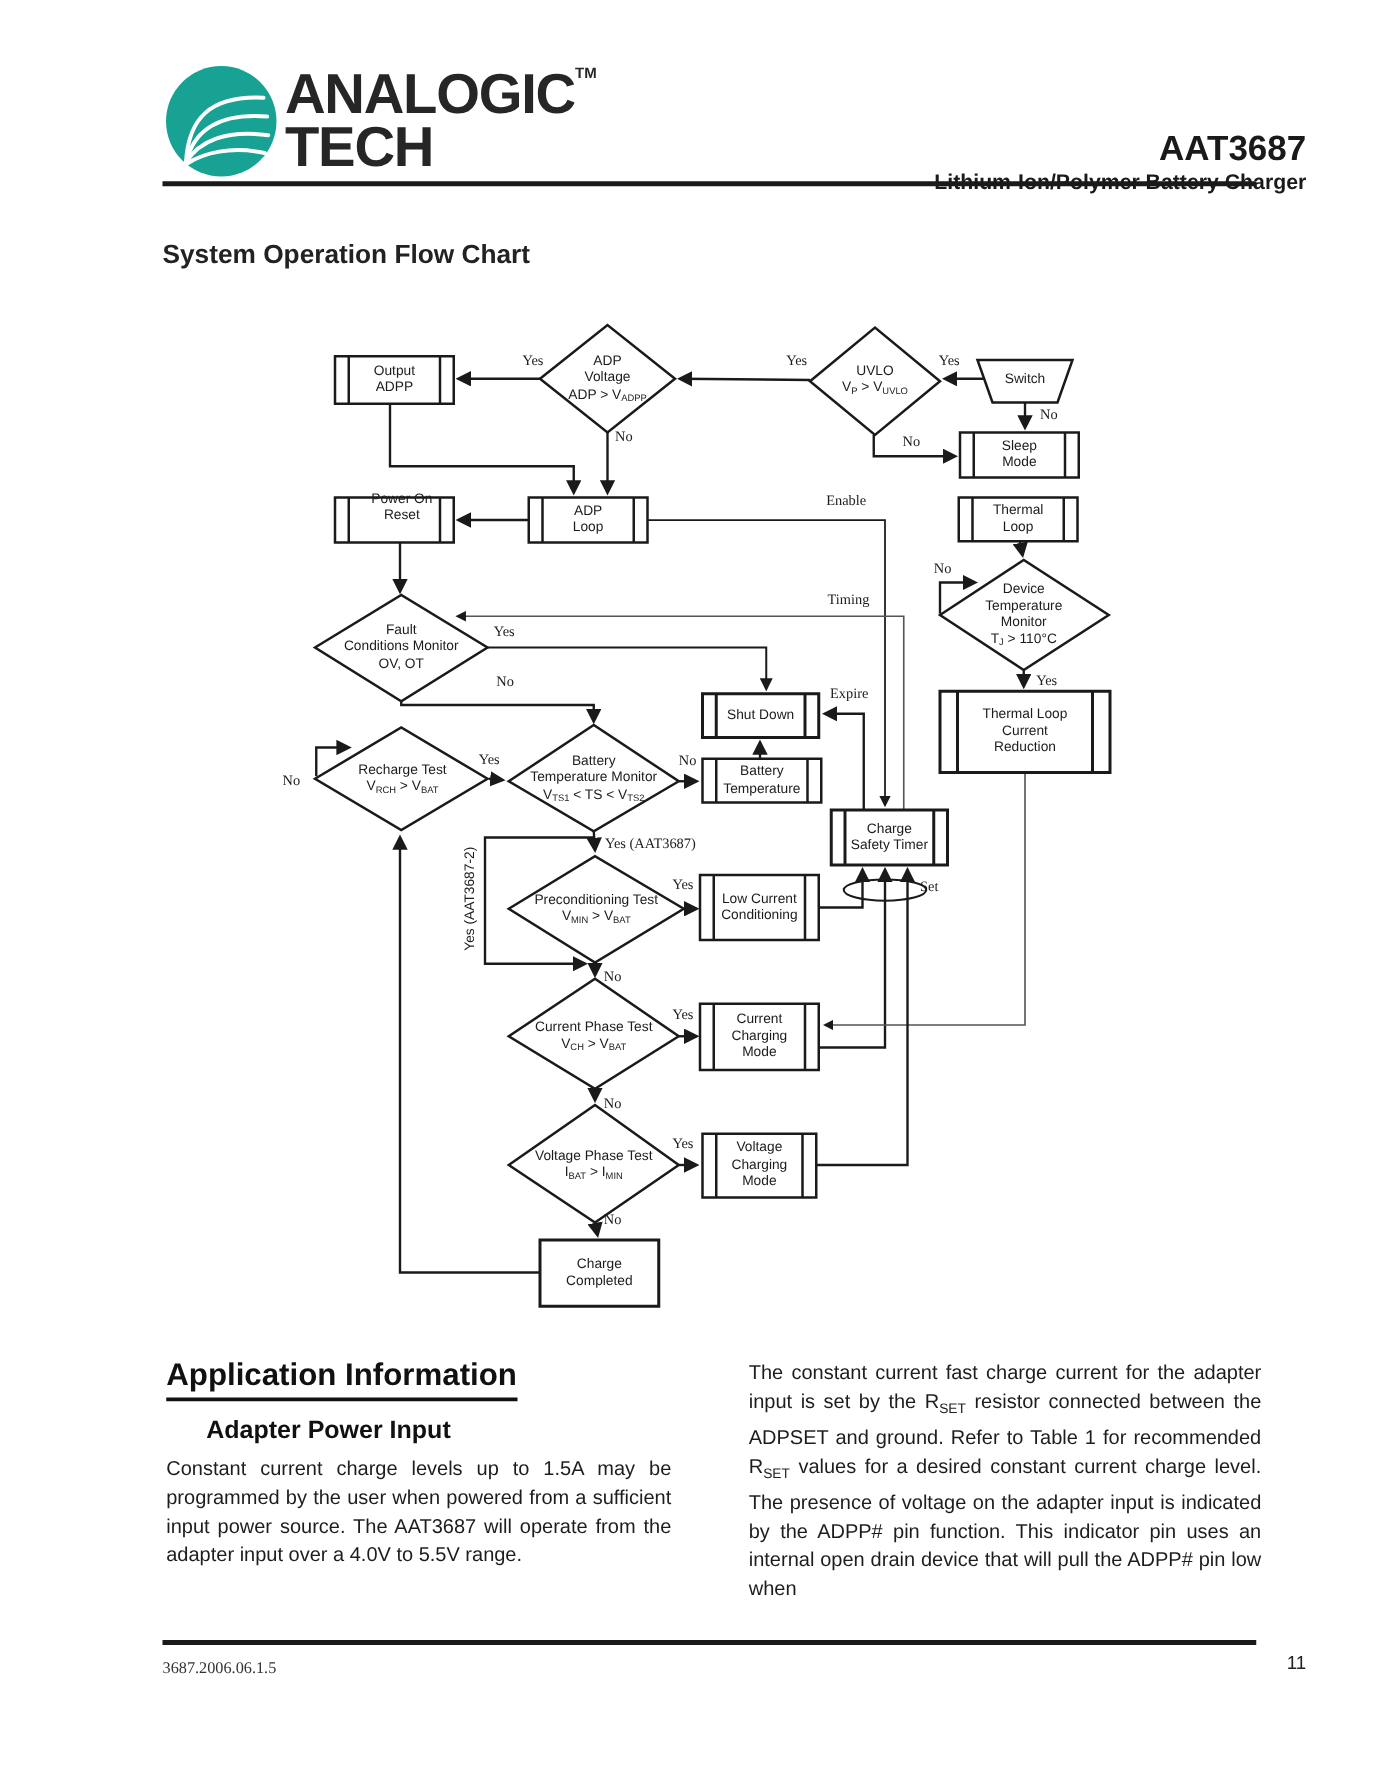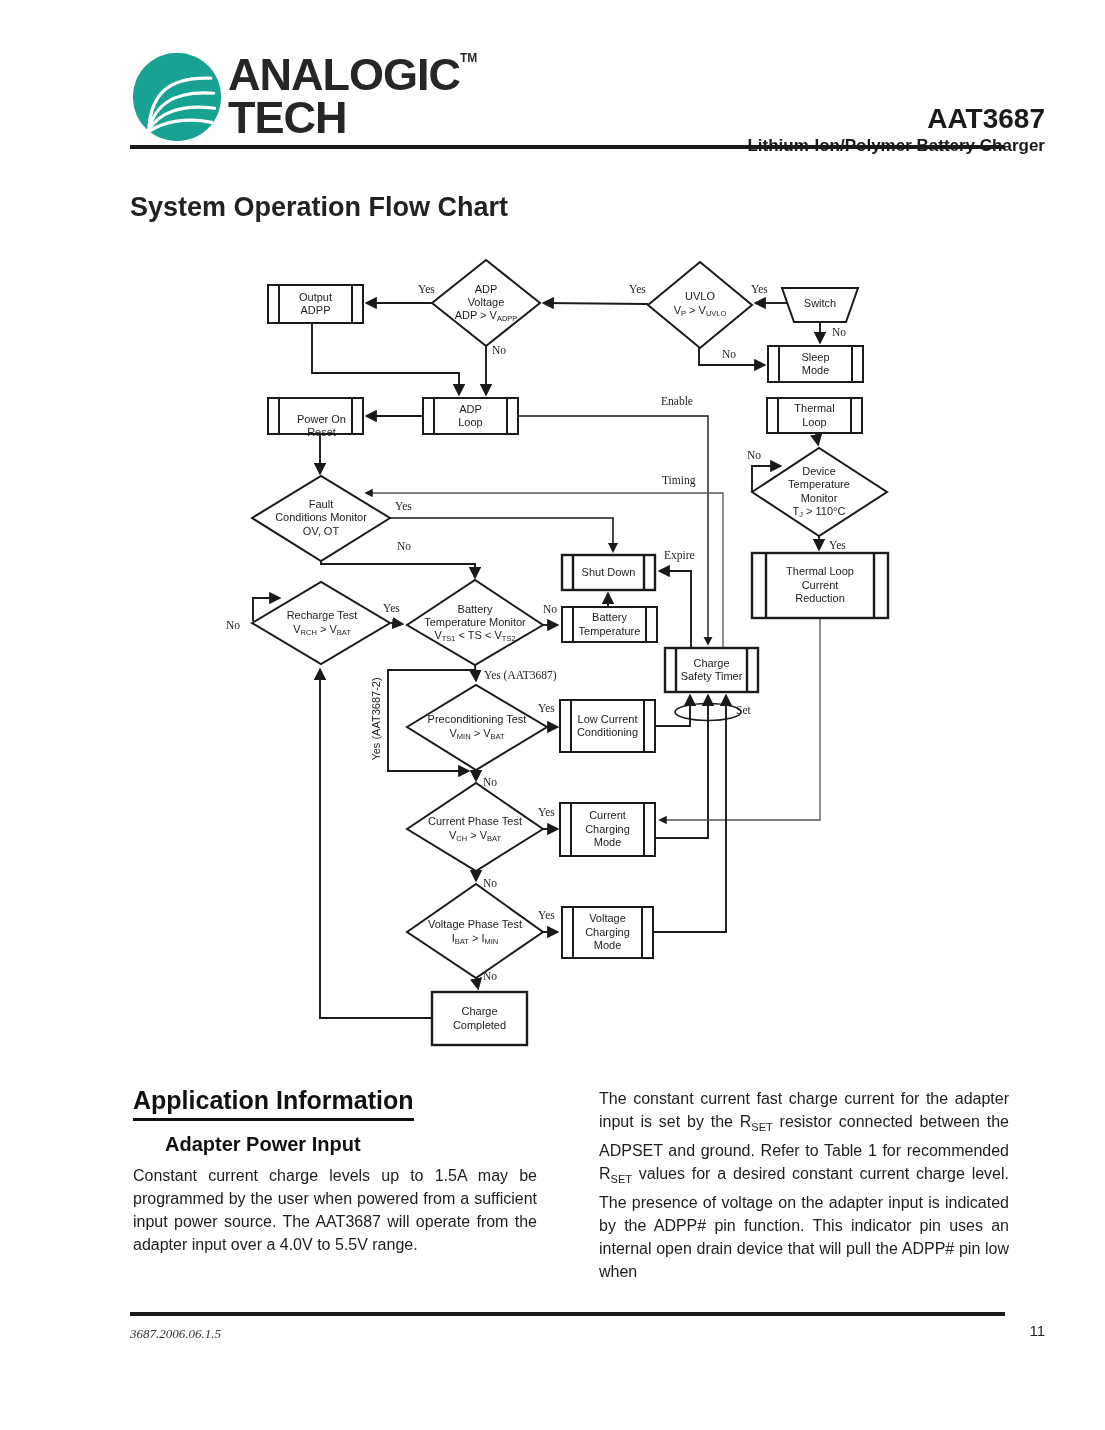--- a/index.html
+++ b/index.html
@@ -11,40 +11,40 @@
   .logo{position:absolute;left:130px;top:50px;width:94px;height:94px;}
   .brand{position:absolute;left:228px;top:52px;font-weight:bold;color:#262626;letter-spacing:-1px;line-height:1;}
   .brand .line1{font-size:45px;}
   .brand .tm{font-size:12px;vertical-align:28px;letter-spacing:0;}
   .brand .line2{font-size:45px;margin-top:-2px;}
   .prod{position:absolute;right:100px;top:78px;text-align:right;color:#1a1a1a;margin-top:26px;}
   .prod .pn{font-size:28px;font-weight:bold;line-height:1.1;}
   .prod .sub{font-size:17px;font-weight:bold;line-height:1.25;}
   .rule{position:absolute;left:130px;width:875px;height:4px;background:#1a1a1a;}
   
-  .flow-title{position:absolute;left:130px;top:192px;font-size:27px;font-weight:bold;color:#222;}
+  .flow-title{position:absolute;left:130px;top:192px;font-size:21px;font-weight:bold;color:#222;}
   
   .nlabel{position:absolute;display:flex;flex-direction:column;align-items:center;justify-content:center;
           text-align:center;font-size:11px;line-height:1.22;color:#1c1c1c;}
   .nlabel sub{font-size:7.5px;vertical-align:-2px;}
   .elabel{position:absolute;font-size:11.5px;color:#1c1c1c;white-space:nowrap;font-family:Liberation Serif, serif;}
   .vlabel{position:absolute;font-size:11px;color:#1c1c1c;white-space:nowrap;text-align:center;
           transform:rotate(-90deg);transform-origin:center;}
   svg.flow{position:absolute;left:0;top:0;}
   
   .app-h1{position:absolute;left:133px;top:1086px;font-size:25px;font-weight:bold;color:#111;
           border-bottom:3px solid #111;padding-bottom:3px;}
   .app-h2{position:absolute;left:133px;top:1133px;font-size:20px;font-weight:bold;color:#111;margin-left:32px;}
   .col{position:absolute;font-size:16px;line-height:23px;text-align:justify;color:#1d1d1d;}
   .col sub{font-size:11px;}
   .col-left{left:133px;top:1164px;width:404px;}
   .col-right{left:599px;top:1087px;width:410px;}
   
   .doc-code{position:absolute;left:130px;top:1326px;font-family:"Liberation Serif", serif;
-            font-style:italic;font-size:13px;color:#333;}
+            font-size:13px;color:#333;}
   .page-num{position:absolute;right:100px;top:1322px;font-size:15px;color:#222;text-align:right;}
 </style>
 </head>
 <body>
 
 <div class="page">
 
   <svg class="logo" viewBox="0 0 100 100">
     <circle cx="50" cy="50" r="47" fill="#17a293"></circle>
     <g fill="none" stroke="#ffffff" stroke-width="3.4" stroke-linecap="round">
@@ -205,21 +205,21 @@
     <div>UVLO</div>
     <div><span>V</span><sub>P</sub><span> &gt; V</span><sub>UVLO</sub></div>
   </div>
   <div class="nlabel" style="left:782px;top:288px;width:76px;height:32px">
     <div>Switch</div>
   </div>
   <div class="nlabel" style="left:768px;top:346px;width:95px;height:36px">
     <div>Sleep</div>
       <div>Mode</div>
   </div>
-  <div class="nlabel" style="left:268px;top:408px;width:107px;height:36px">
+  <div class="nlabel" style="left:268px;top:388px;width:107px;height:36px">
     <div>Power On</div>
       <div>Reset</div>
   </div>
   <div class="nlabel" style="left:423px;top:398px;width:95px;height:36px">
     <div>ADP</div>
       <div>Loop</div>
   </div>
   <div class="nlabel" style="left:767px;top:398px;width:95px;height:35px">
     <div>Thermal</div>
       <div>Loop</div>

